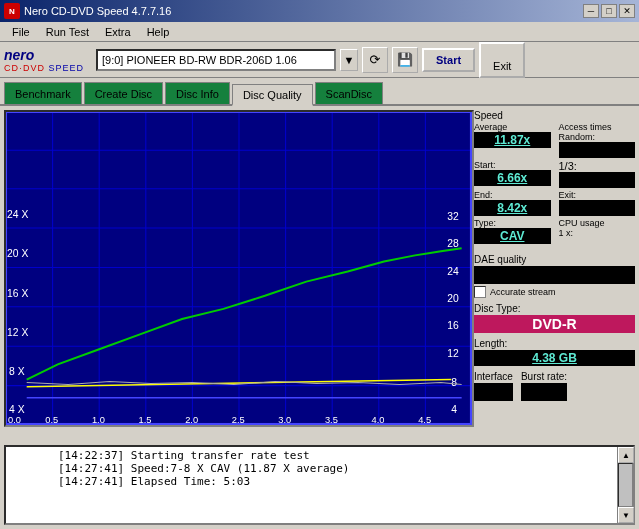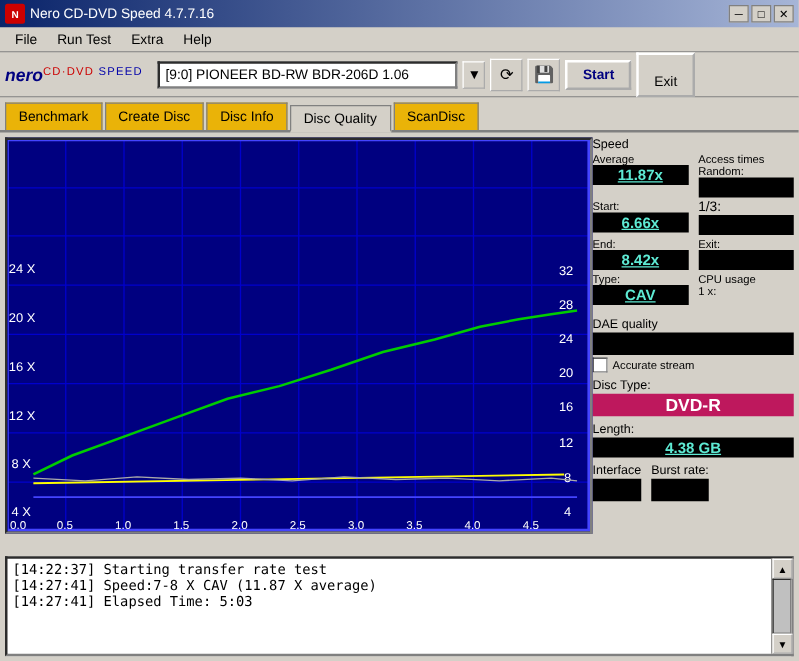--- a/index.html
+++ b/index.html
@@ -15,44 +15,44 @@
     
     .menu-bar { background: #d4d0c8; height: 20px; display: flex; align-items: center; padding: 0 4px; border-bottom: 1px solid #808080; }
     .menu-item { padding: 2px 8px; font-size: 11px; cursor: pointer; }
     
     
     .toolbar { background: #d4d0c8; height: 36px; display: flex; align-items: center; padding: 2px 4px; gap: 4px; border-bottom: 1px solid #808080; }
     .drive-combo-arrow { background: #d4d0c8; border: 1px outset #ffffff; width: 18px; height: 22px; display: flex; align-items: center; justify-content: center; cursor: pointer; }
     .toolbar-icon-btn { width: 26px; height: 26px; background: #d4d0c8; border: 1px outset #ffffff; display: flex; align-items: center; justify-content: center; cursor: pointer; font-size: 13px; }
     .start-btn { background: #d4d0c8; border: 2px outset #ffffff; height: 24px; padding: 0 12px; font-size: 11px; cursor: pointer; font-weight: bold; color: #000080; }
     .exit-btn { background: #d4d0c8; border: 2px outset #ffffff; height: 16px; padding: 16px 12px; font-size: 11px; cursor: pointer; }
-    .nero-logo { display: flex; flex-direction: row; align-items: flex-start; margin-right: 8px; }
+    .nero-logo { display: flex; flex-direction: column; align-items: flex-start; margin-right: 8px; }
     .nero-top { color: #000080; font-size: 14px; font-weight: bold; font-style: italic; }
     .nero-bottom { color: #cc0000; font-size: 9px; font-weight: normal; letter-spacing: 1px; }
     
     
     .tabs { background: #d4d0c8; display: flex; align-items: flex-end; padding: 4px 4px 0; gap: 2px; border-bottom: 2px solid #808080; }
-    .tab { background: #eab308; border: 1px solid #808080; border-bottom: none; padding: 2px 10px; font-size: 11px; cursor: pointer; height: 22px; display: flex; align-items: center; }
+    .tab { background: #15803d; border: 1px solid #808080; border-bottom: none; padding: 2px 10px; font-size: 11px; cursor: pointer; height: 22px; display: flex; align-items: center; }
     .tab.active { background: #d4d0c8; border-bottom: 2px solid #d4d0c8; margin-bottom: -2px; font-weight: normal; z-index: 1; }
     
     
     .right-panel { width: 165px; padding: 4px 4px 0 0; display: flex; flex-direction: column; gap: 2px; }
     .panel-label { font-size: 10px; color: #000000; margin-bottom: 1px; }
     .panel-value { background: #000000; color: #00ffff; font-size: 12px; font-weight: bold; text-align: center; padding: 1px 4px; min-height: 16px; display: flex; align-items: center; justify-content: center; }
     .panel-value.green { color: #5eead4; text-decoration: underline; }
     .panel-value.red-bg { background: #be185d; color: white; font-size: 14px; }
     
     .two-col { display: flex; gap: 8px; }
     .col-half { flex: 1; }
     
     .checkbox-row { display: flex; align-items: center; gap: 4px; margin-top: 2px; }
     .cb { width: 12px; height: 12px; border: 1px inset #808080; background: white; }
     
     
-    .log-area { height: 80px; background: white; border: 2px inset #808080; margin: 0 4px 4px 4px; display: flex; }
+    .log-area { height: 80px; background: white; border: 2px inset #808080; margin: 0 4px 4px 4px; display: flex; padding-left: 48px; }
     .log-content { flex: 1; padding: 2px 4px; overflow: hidden; font-size: 11px; font-family: monospace; }
     .log-scrollbar { width: 16px; background: #d4d0c8; border-left: 1px solid #808080; display: flex; flex-direction: column; }
     .scroll-up { width: 16px; height: 16px; background: #d4d0c8; border: 1px outset #ffffff; display: flex; align-items: center; justify-content: center; font-size: 8px; cursor: pointer; }
     .scroll-down { width: 16px; height: 16px; background: #d4d0c8; border: 1px outset #ffffff; display: flex; align-items: center; justify-content: center; font-size: 8px; cursor: pointer; }
     .scroll-thumb { flex: 1; background: #c0c0c0; border: 1px inset #808080; }
     
     .full-layout { display: flex; flex-direction: column; height: 529px; }
     .content-row { display: flex; flex: 1; overflow: hidden; }
     
     svg.chart-svg { width: 100%; height: 100%; }

